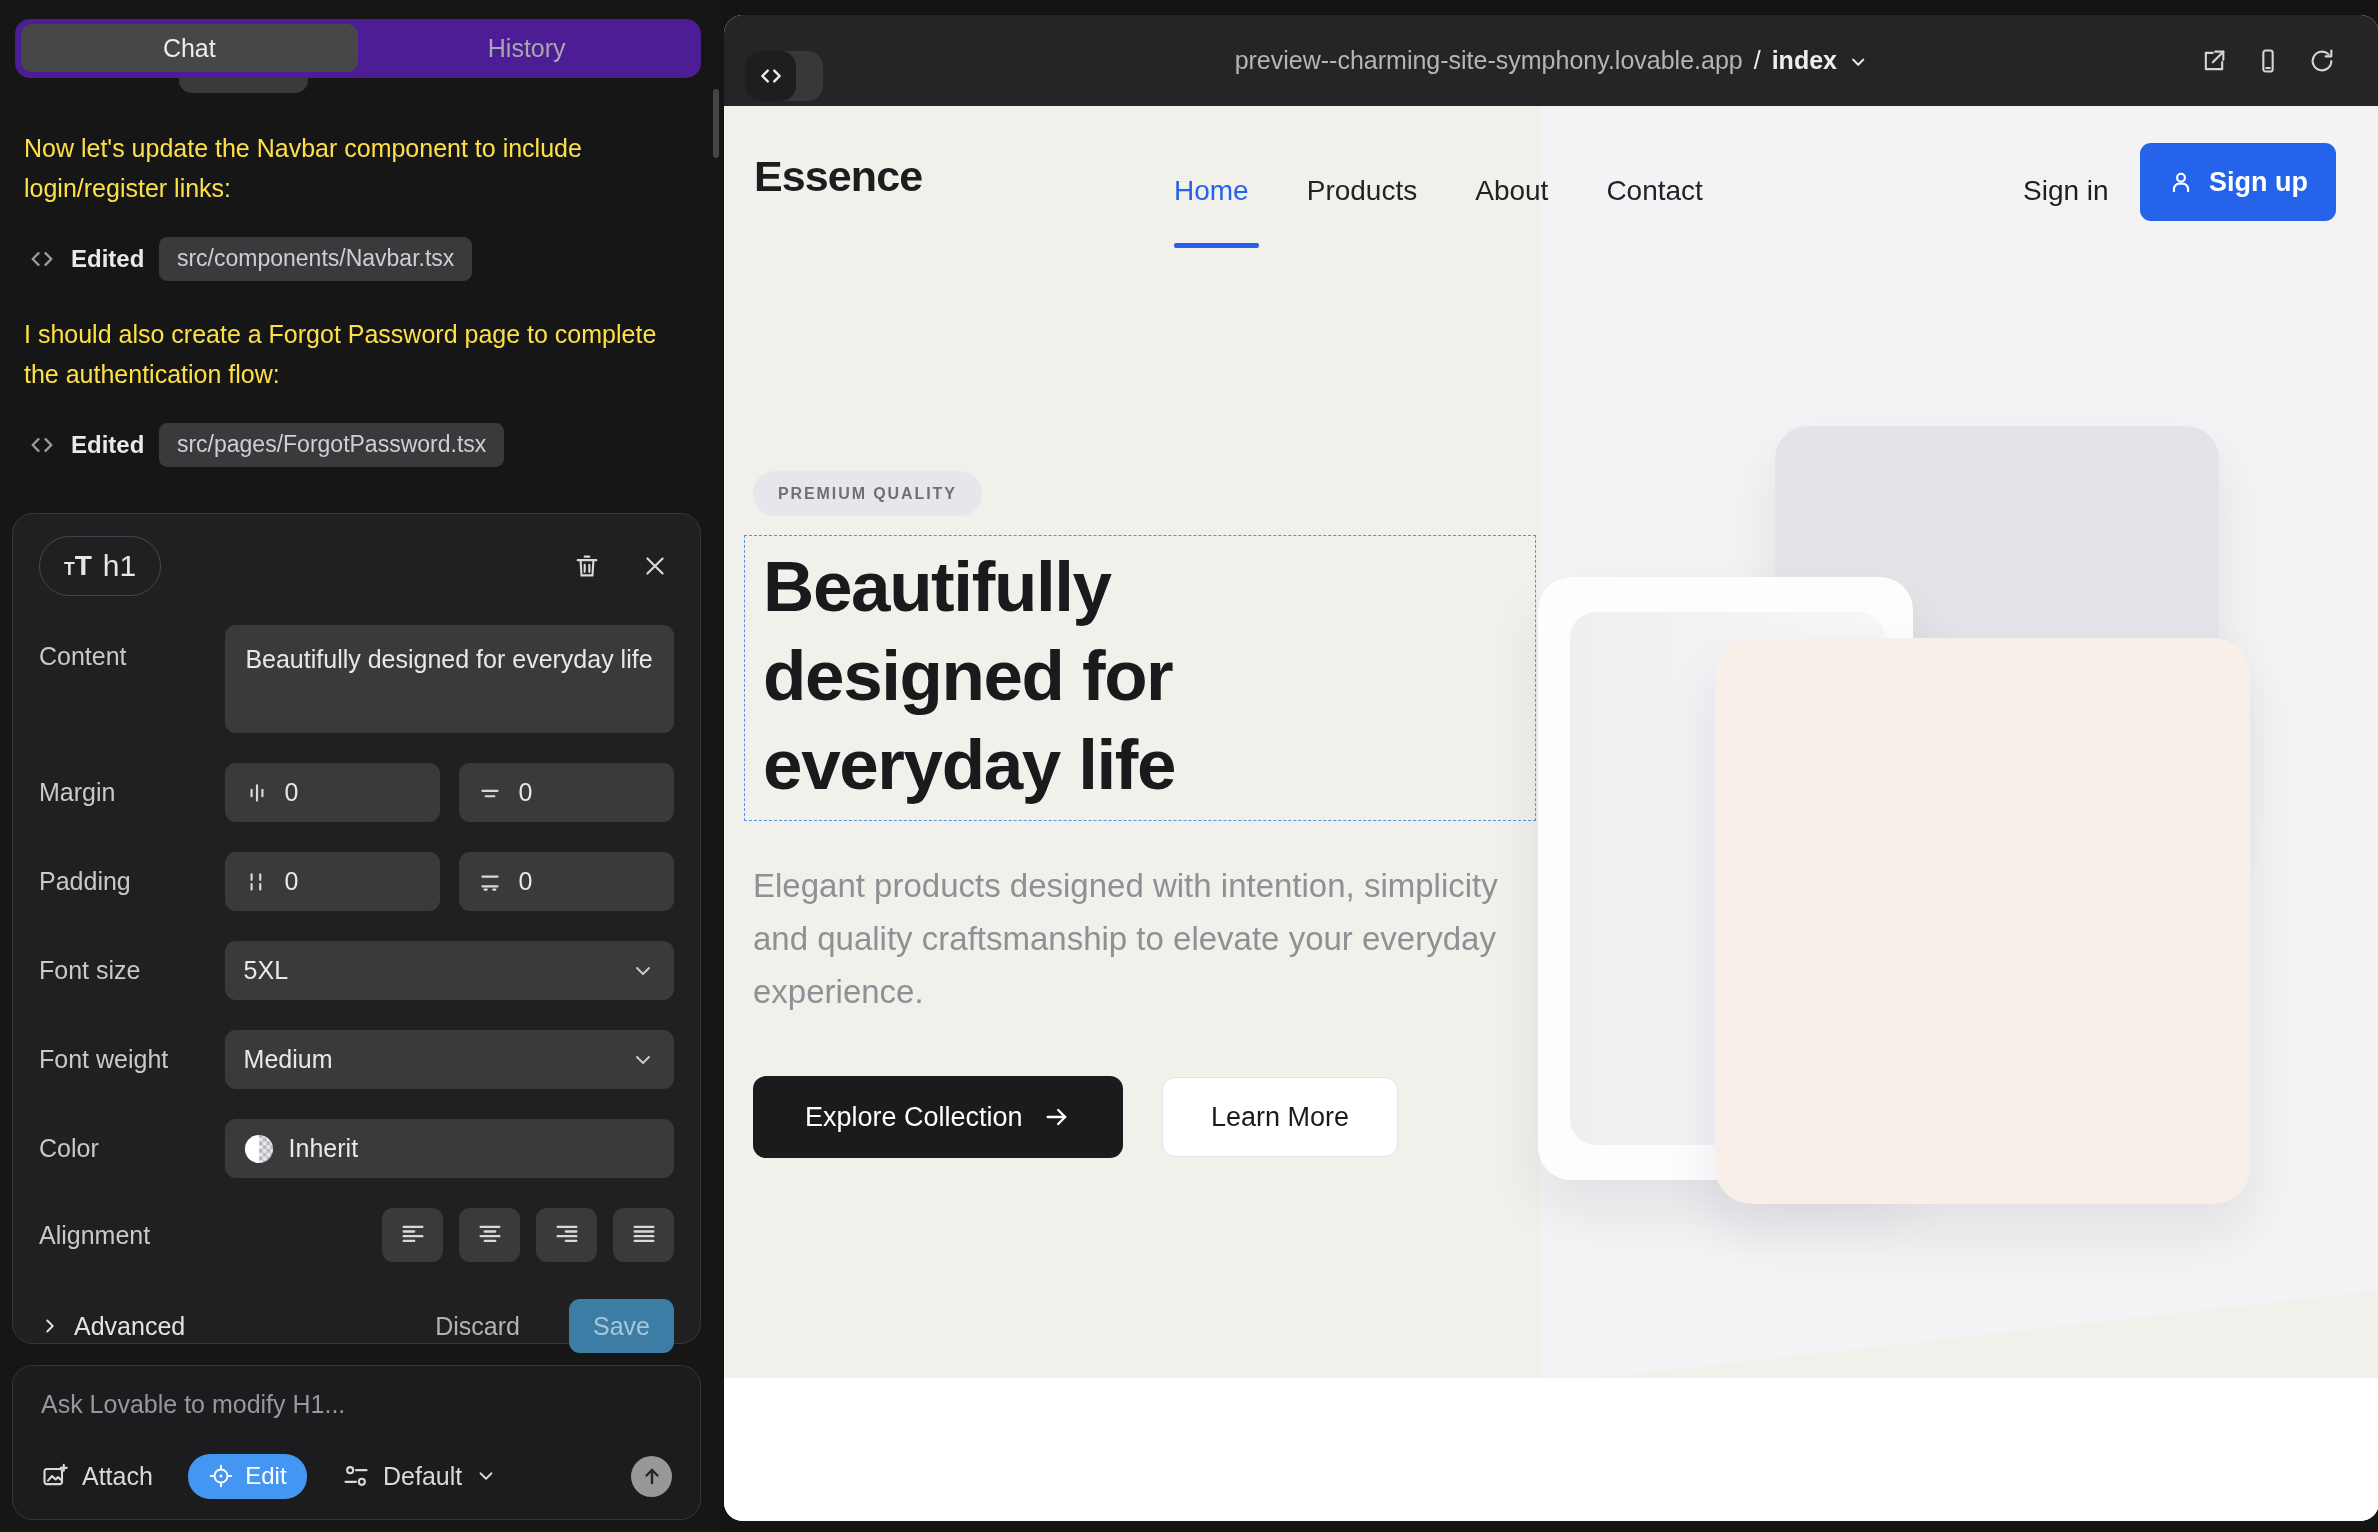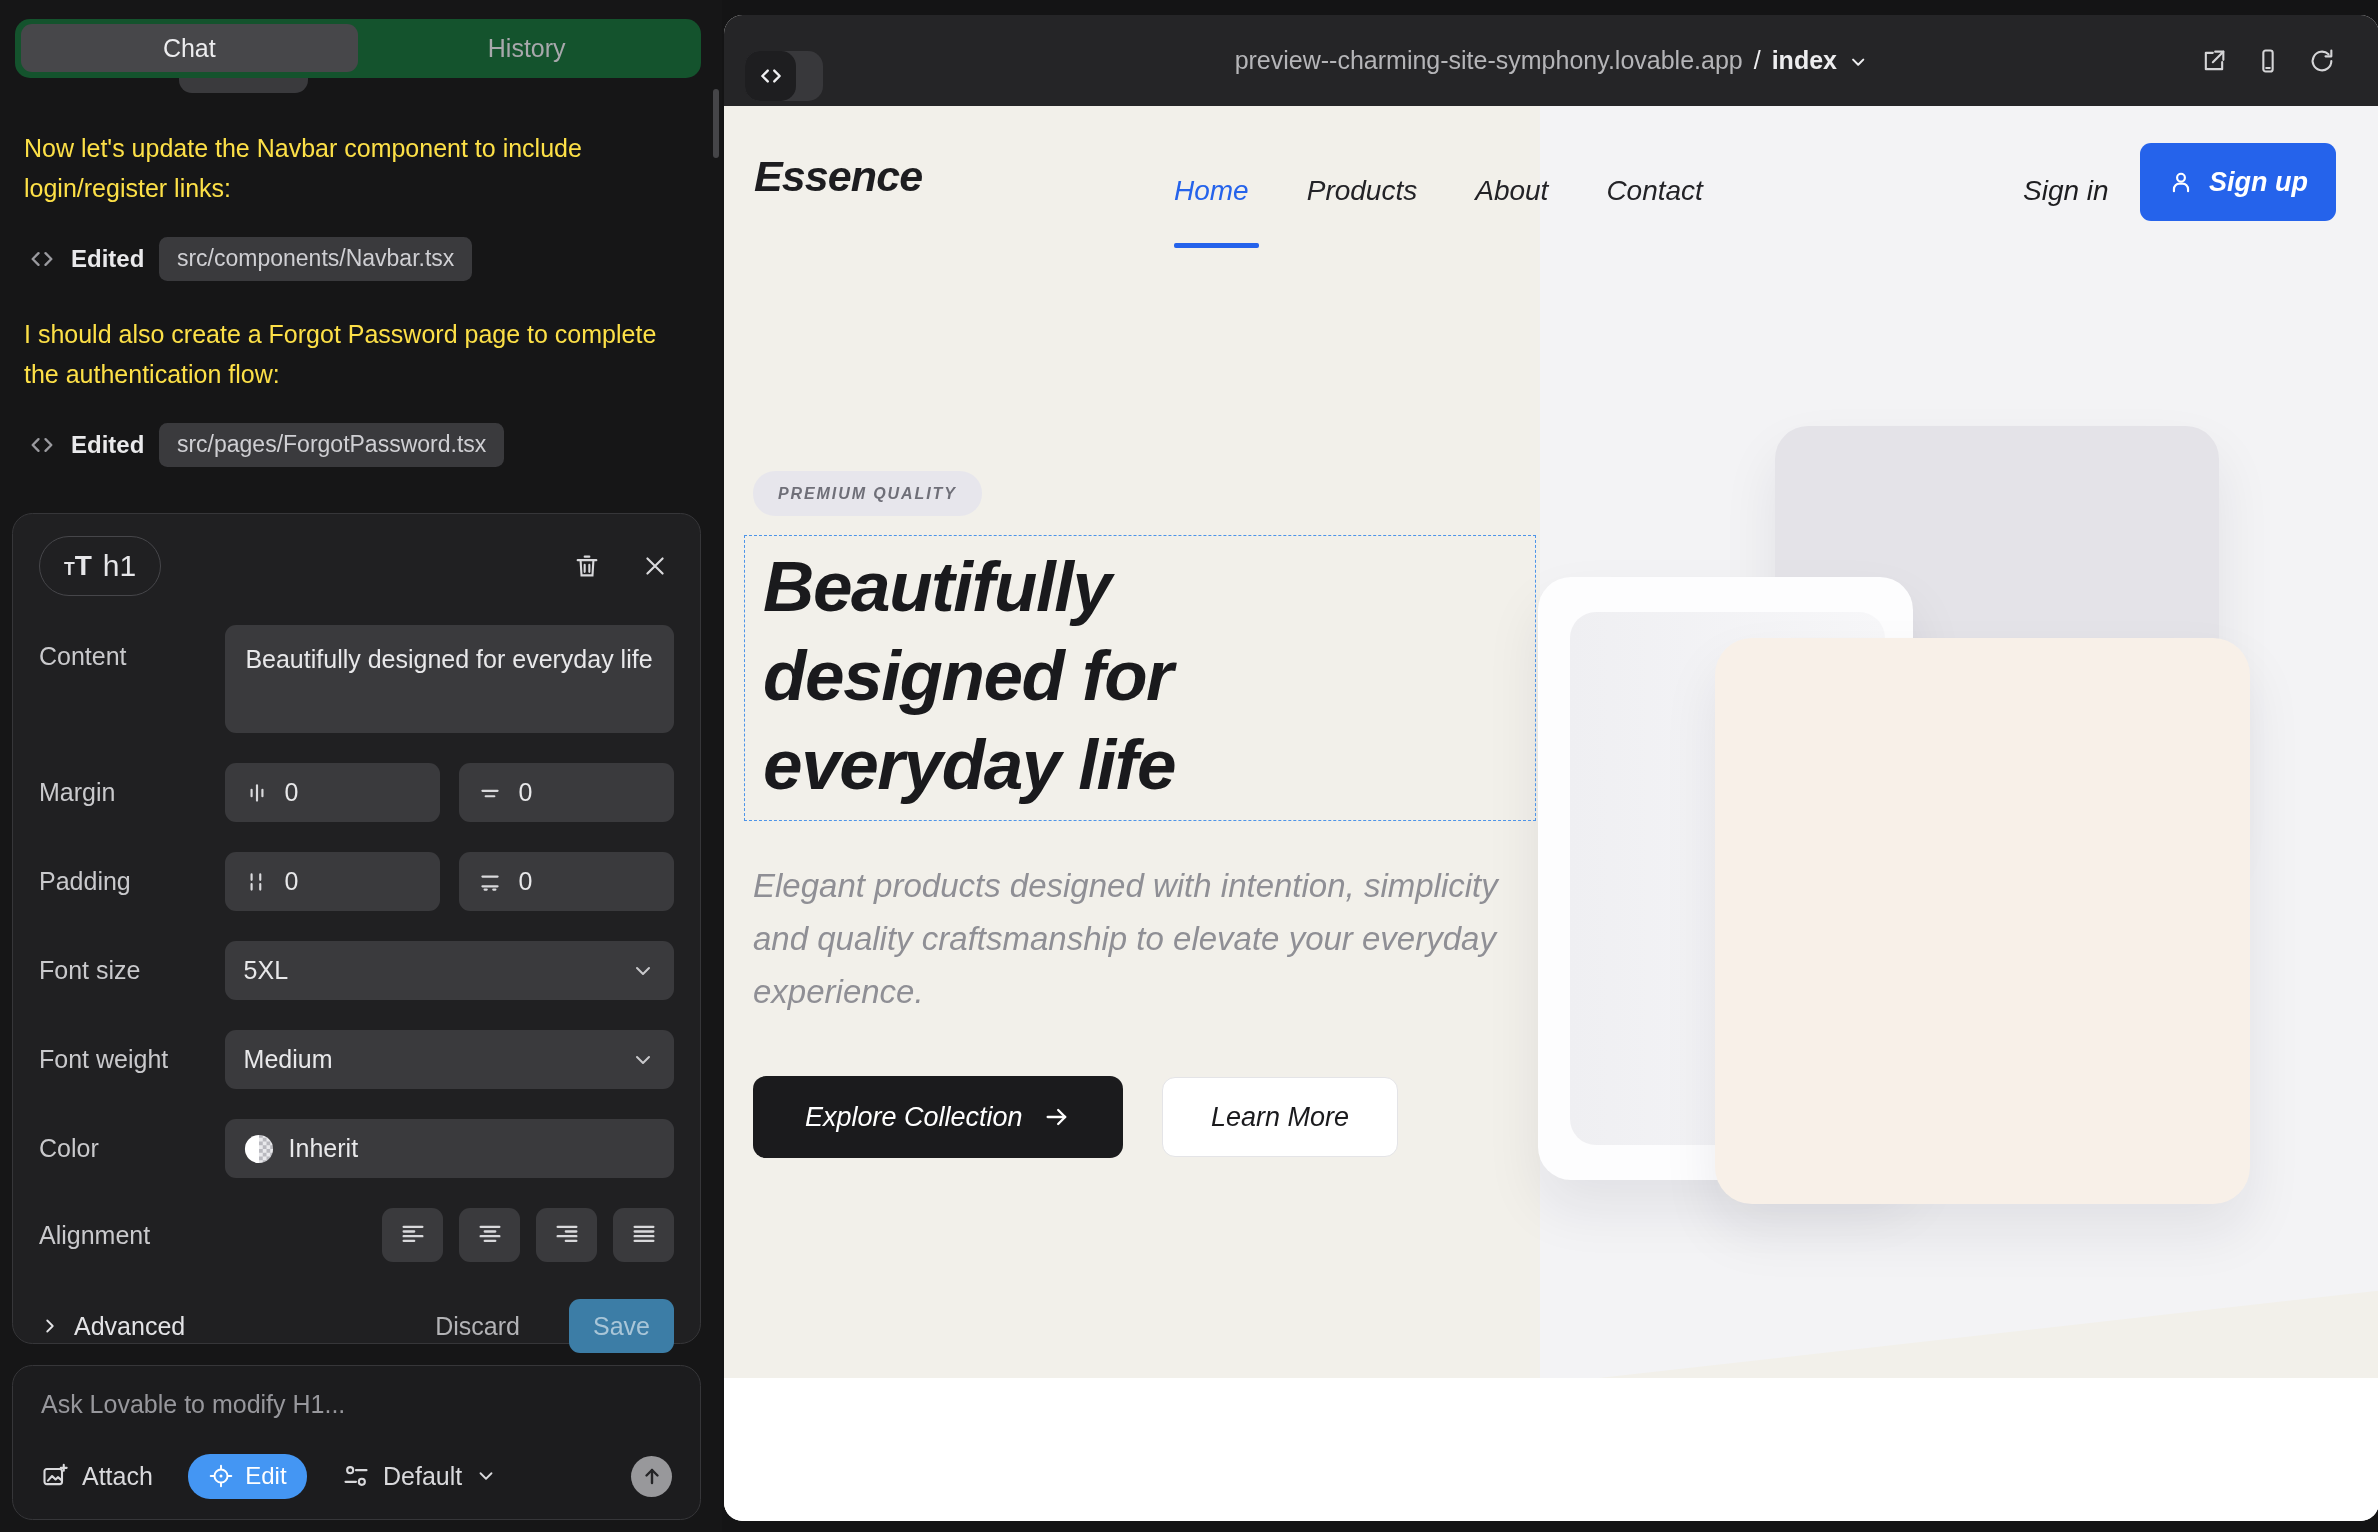--- a/index.html
+++ b/index.html
@@ -5,21 +5,21 @@
   html,body{margin:0;padding:0;}
   body{
     width:2378px;height:1532px;position:relative;overflow:hidden;
     background:#141415;font-family:"Liberation Sans",sans-serif;
     -webkit-font-smoothing:antialiased;
   }
   svg{display:block;}
 
   
   #sidebar{position:absolute;left:0;top:0;width:722px;height:1532px;background:#161617;}
-  #tabbar{position:absolute;left:15px;top:18.6px;width:686px;height:59px;background:#14532d;
+  #tabbar{position:absolute;left:15px;top:18.6px;width:686px;height:59px;background:#4c1d95;
     border-radius:15px;display:flex;align-items:center;padding:5.6px;box-sizing:border-box;z-index:3;}
   .tab{flex:1;height:48px;border-radius:11px;display:flex;align-items:center;justify-content:center;
     font-size:25px;color:#a8a8ac;}
   .tab.active{background:#47474a;color:#ececee;}
   #partial-chip{position:absolute;left:179px;top:74px;width:129px;height:18.6px;background:#3a3a3d;
     border-radius:0 0 13px 13px;z-index:1;}
   #side-scroll{position:absolute;right:2.8px;top:89px;width:6.5px;height:69px;border-radius:3.7px;background:#454548;z-index:4;}
 
   .msg{position:absolute;left:24px;width:612px;font-size:25px;line-height:40px;color:#fde047;}
   .edited-row{position:absolute;left:28px;display:flex;align-items:center;gap:15px;}
@@ -83,21 +83,21 @@
     border-radius:15px;display:flex;align-items:center;justify-content:center;color:#f0f0f2;}
   #url{position:absolute;left:0;top:0;width:100%;height:91px;display:flex;align-items:center;
     justify-content:center;gap:11px;font-size:25px;}
   #url .host{color:#b5b5b8;}
   #url .sep,#url .page{color:#ededef;}
   #url .page{font-weight:700;}
   #url .chev{color:#ededef;margin-top:3.7px;}
   #bar-icons{position:absolute;right:43px;top:0;height:91px;display:flex;align-items:center;gap:26px;color:#d5d5d7;}
 
   
-  #site{position:absolute;left:0;top:91px;width:1655px;height:1415px;background:#ffffff;font-style:italic;}
+  #site{position:absolute;left:0;top:91px;width:1655px;height:1415px;background:#ffffff;}
   #hero-bg{position:absolute;left:0;top:0;width:1655px;height:1272px;background:#f2f0ea;}
   #gray-panel{position:absolute;left:816px;top:0;width:839px;height:1272px;background:#f3f3f5;}
   #wedge{position:absolute;left:816px;top:1164px;width:839px;height:108px;background:#f2f0ea;
     clip-path:polygon(7% 100%,100% 19%,100% 100%);}
   .card{position:absolute;box-shadow:0 28px 56px rgba(20,20,45,.08);}
   #card-gray{left:1051px;top:320px;width:444px;height:427px;background:#e4e3e8;border-radius:33px;}
   #card-white{left:814px;top:471px;width:375px;height:603px;background:#fdfdfe;border-radius:33px;}
   #card-white-inner{position:absolute;left:32px;top:35px;right:28px;bottom:35px;border-radius:26px;
     background:linear-gradient(90deg,#efeff2,#f7f7f9);}
   #card-beige{left:991px;top:532px;width:535px;height:566px;background:#f8f0e8;border-radius:37px;}

